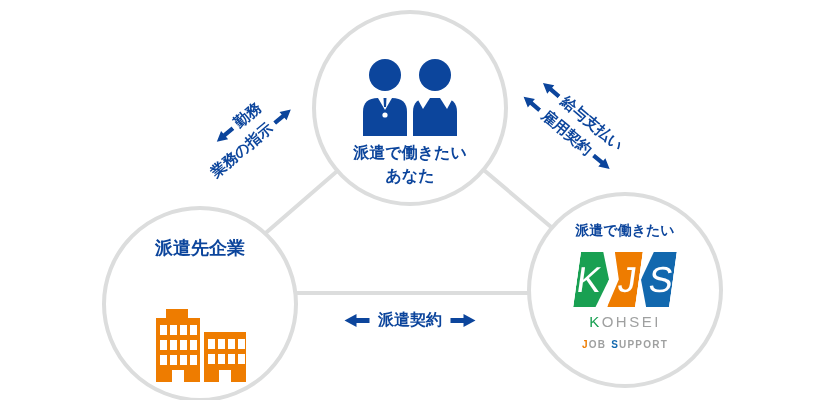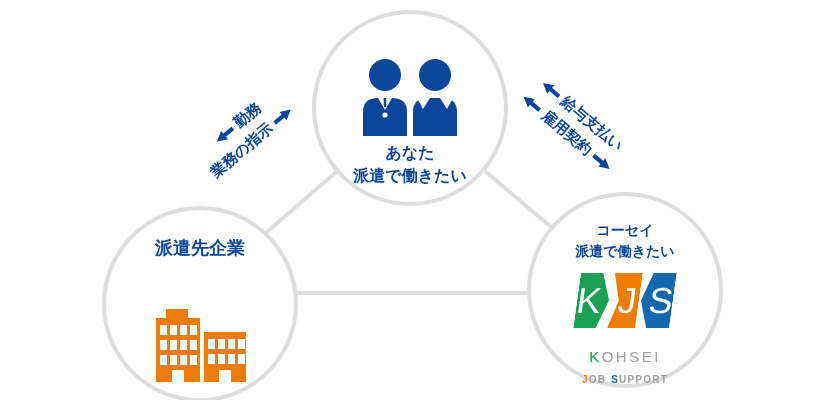--- a/index.html
+++ b/index.html
@@ -42,21 +42,21 @@
     height:55px; display:flex; align-items:center; justify-content:center;
     color:#ffffff; font-size:36px; line-height:1; font-weight:normal;
   }
   .blk-k { width:32px; background:#19a052; clip-path:polygon(0 0,70% 0,100% 50%,70% 100%,0 100%); }
   .blk-k span { margin-right:8px; }
   .blk-j { width:28px; background:#ee7c00; clip-path:polygon(0 0,100% 0,100% 100%,0 100%,28% 50%); }
   .blk-j span { margin-left:5px; }
   .blk-s { width:32px; background:#1268ae; clip-path:polygon(28% 0,100% 0,100% 100%,28% 100%,0 50%); }
   .blk-s span { margin-left:8px; }
 
-  .kohsei { margin-top:20px; font-size:15px; letter-spacing:2.5px; color:#9fa0a0; }
+  .kohsei { margin-top:6px; font-size:15px; letter-spacing:2.5px; color:#9fa0a0; }
   .jobsup { margin-top:9px; font-size:10px; font-weight:bold; letter-spacing:1.2px; color:#9fa0a0; }
   .c-green  { color:#19a052; }
   .c-orange { color:#ee7c00; }
   .c-blue   { color:#1268ae; }
   .wordgap  { margin-left:5px; }
 
   
   .edge-group {
     position:absolute; z-index:2; display:flex; flex-direction:column; align-items:center; gap:4px;
     color:#0c459c; font-weight:bold; font-size:15px; white-space:nowrap;
@@ -92,22 +92,22 @@
         <circle cx="79" cy="17" r="16"></circle>
         <path d="M57,78 L57,54 Q57,40 72,40 L86,40 Q101,40 101,54 L101,78 Z"></path>
       </g>
       <polygon points="22,40 36,40 29,52" fill="#ffffff"></polygon>
       <polygon points="27.5,40 30.5,40 30,49 28,49" fill="#0c459c"></polygon>
       <circle cx="29" cy="57" r="2.6" fill="#ffffff"></circle>
       <polygon points="61,40 74,40 67,51" fill="#ffffff"></polygon>
       <polygon points="84,40 97,40 91,51" fill="#ffffff"></polygon>
     </svg>
     <div class="node-label worker-label">
+      <div>派遣で働きたい</div>
       <div>あなた</div>
-      <div>派遣で働きたい</div>
     </div>
   </div>
 
   <div class="circle" id="node-company">
     <div class="node-label company-label">派遣先企業</div>
     <svg class="building" viewBox="0 0 100 78">
       <g fill="#ee7c00">
         <rect x="16" y="5" width="22" height="10"></rect>
         <rect x="6" y="14" width="44" height="64"></rect>
         <rect x="54" y="28" width="42" height="50"></rect>
@@ -134,21 +134,20 @@
           <rect x="68" y="50" width="7" height="10"></rect>
           <rect x="78" y="50" width="7" height="10"></rect>
           <rect x="88" y="50" width="7" height="10"></rect>
         <rect x="69" y="66" width="12" height="12"></rect>
       </g>
     </svg>
   </div>
 
   <div class="circle" id="node-agency">
     <div class="node-label agency-label">
-      <div>コーセイ</div>
       <div>派遣で働きたい</div>
     </div>
     <div class="kjs">
       <div class="kjs-blocks">
         <div class="blk blk-k">
             <span>K</span>
           </div>
         <div class="blk blk-j">
             <span>J</span>
           </div>
@@ -187,14 +186,23 @@
       <svg class="barrow flip" viewBox="0 0 26 15">
           <polygon points="0,5 13,5 13,1 25,7.5 13,14 13,10 0,10" fill="#0c459c"></polygon>
         </svg>
       <span>雇用契約</span>
       <svg class="barrow" viewBox="0 0 26 15">
           <polygon points="0,5 13,5 13,1 25,7.5 13,14 13,10 0,10" fill="#0c459c"></polygon>
         </svg>
     </div>
   </div>
 
+  <div class="edge-bottom" id="edge-bottom">
+    <svg class="barrow big flip" viewBox="0 0 26 15">
+        <polygon points="0,5 13,5 13,1 25,7.5 13,14 13,10 0,10" fill="#0c459c"></polygon>
+      </svg>
+    <span>派遣契約</span>
+    <svg class="barrow big" viewBox="0 0 26 15">
+        <polygon points="0,5 13,5 13,1 25,7.5 13,14 13,10 0,10" fill="#0c459c"></polygon>
+      </svg>
+  </div>
 
 </div>
 
 </body></html>

